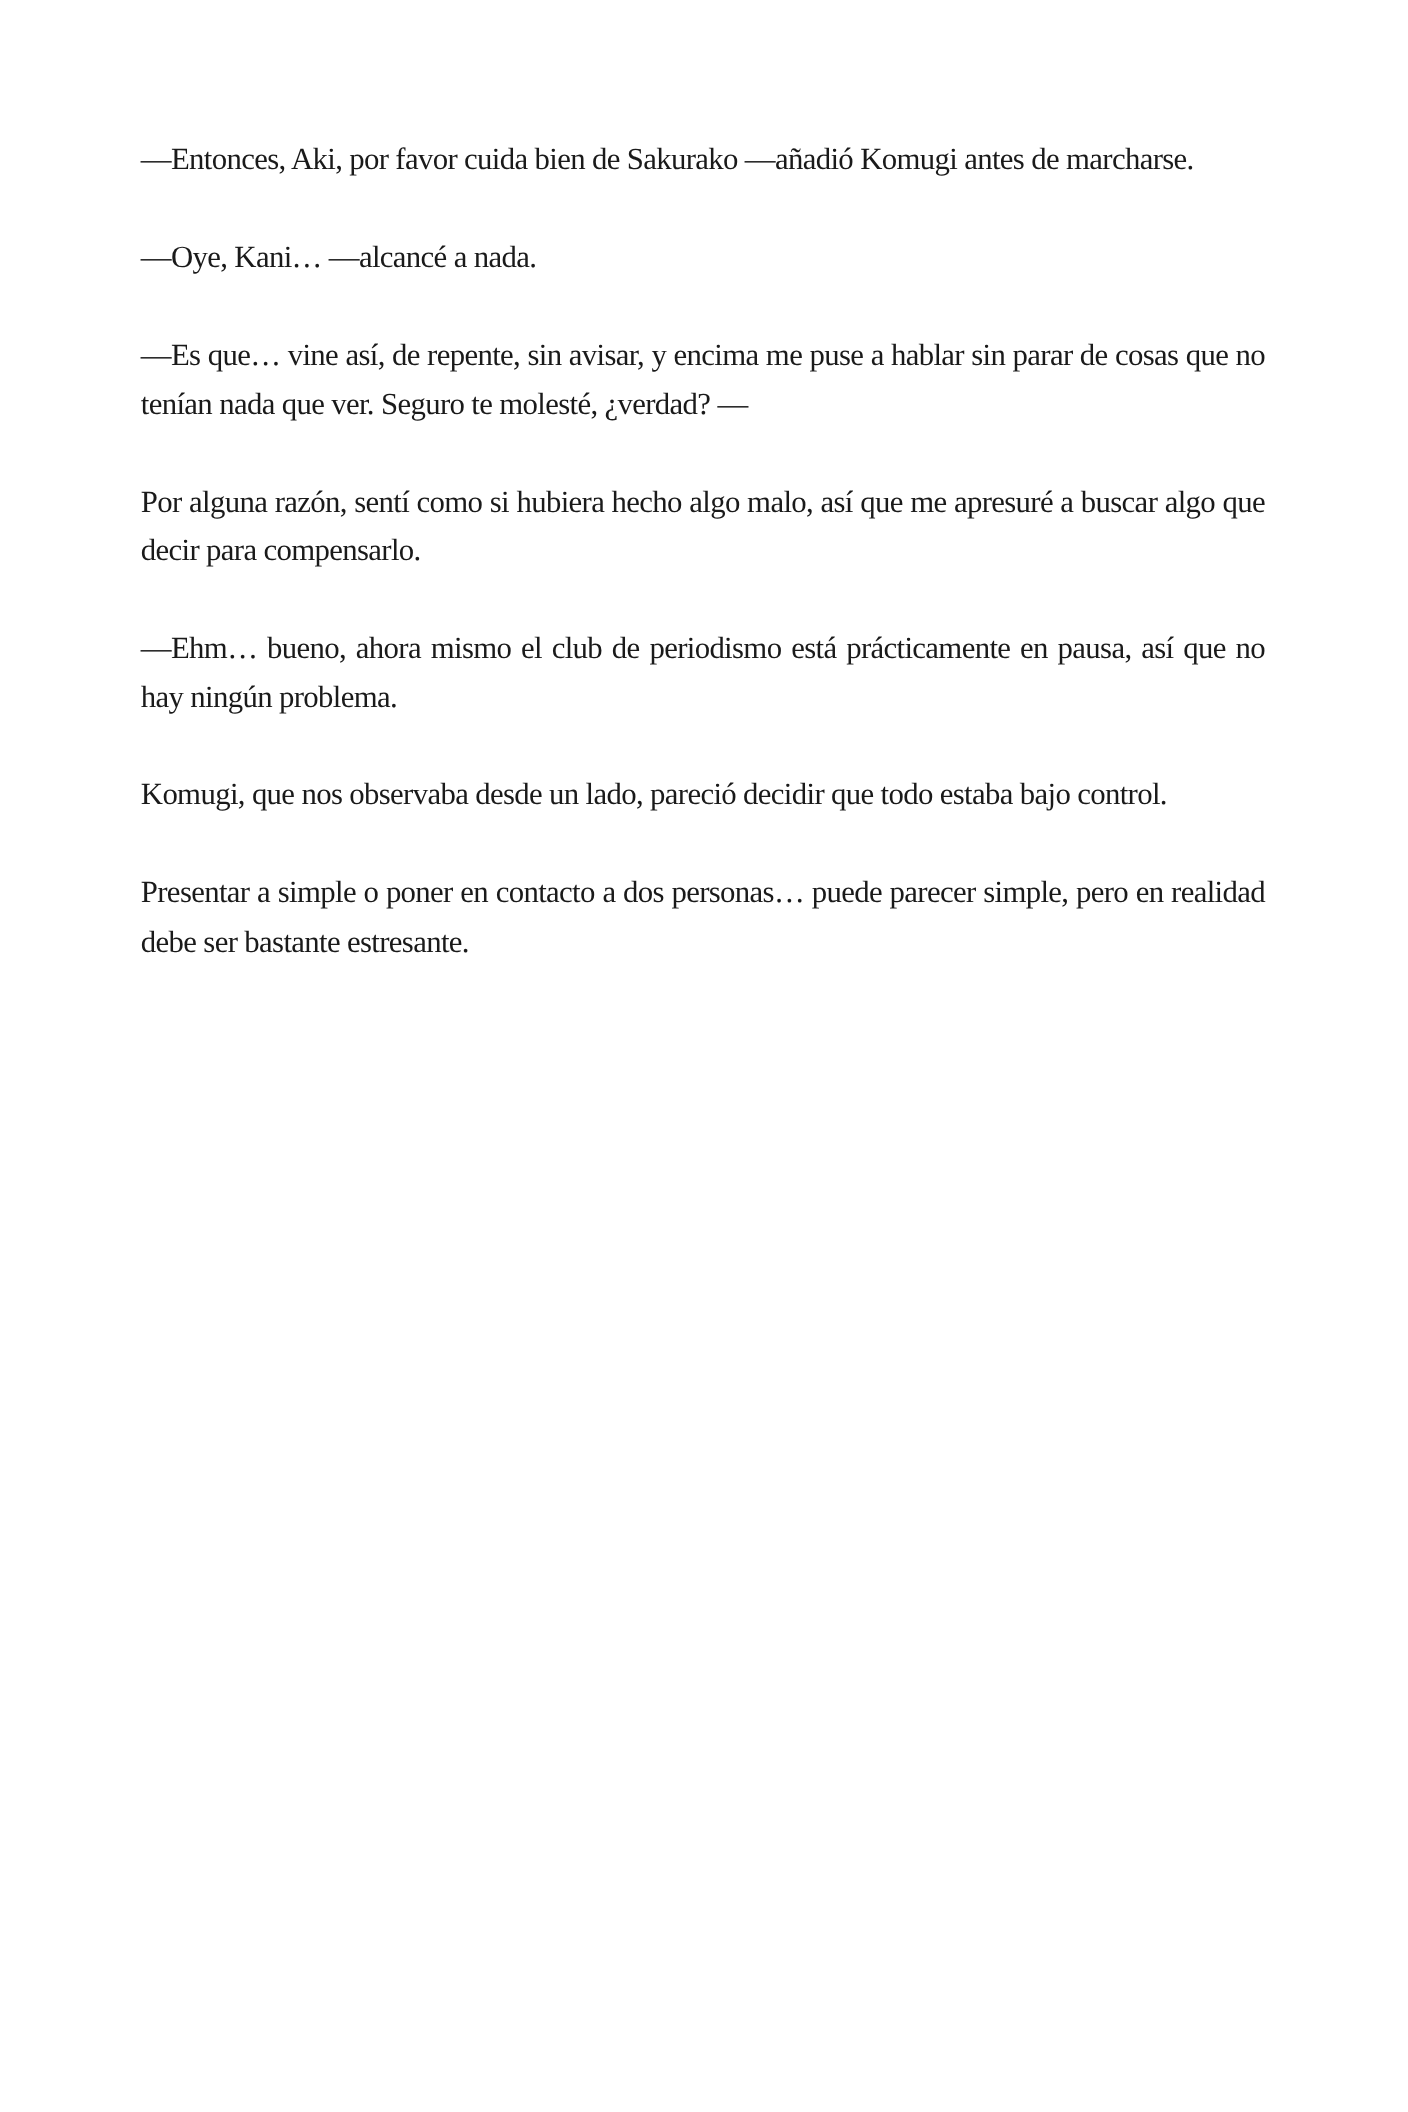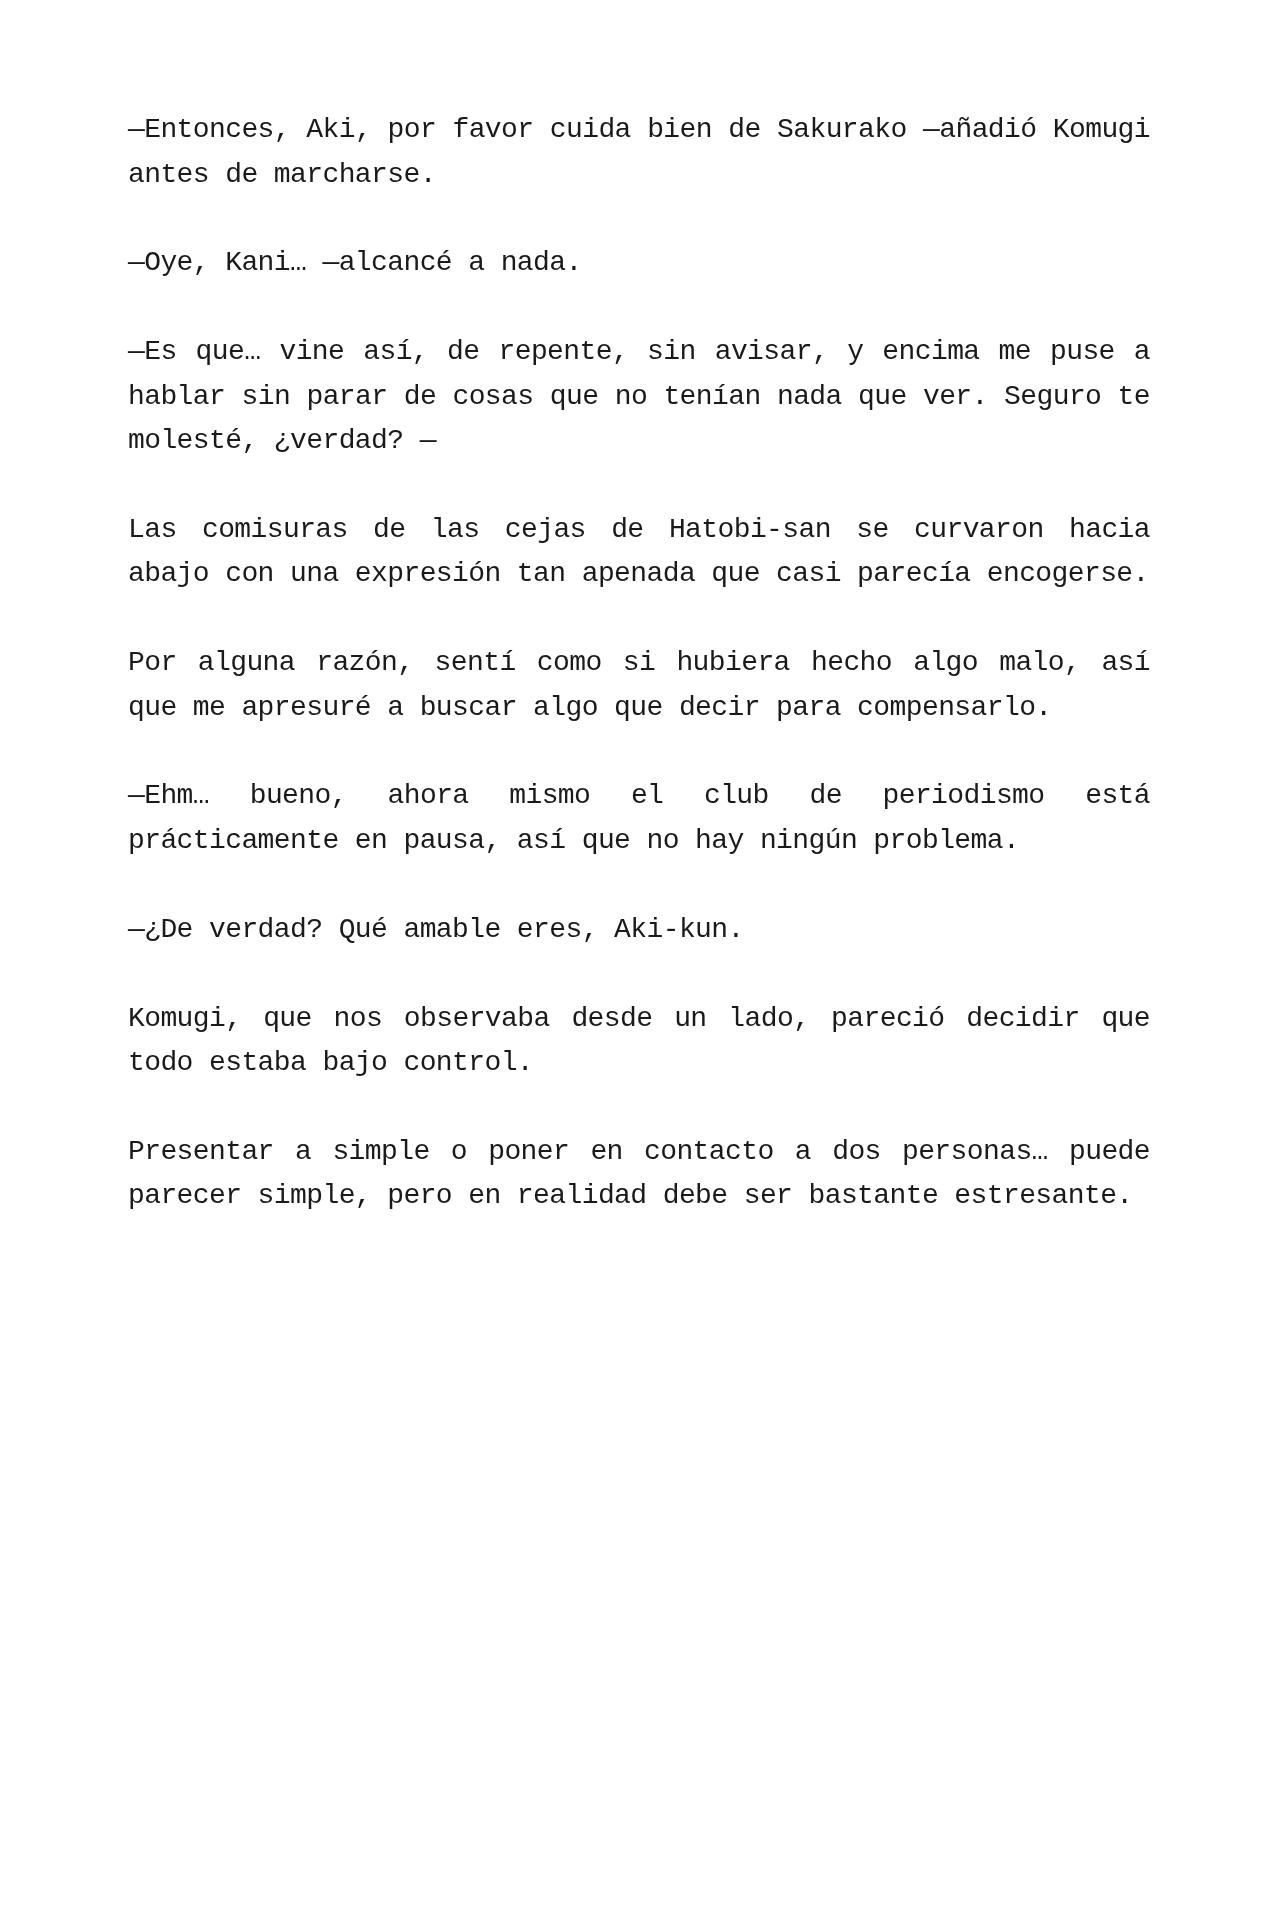--- a/index.html
+++ b/index.html
@@ -1,39 +1,37 @@
 <!DOCTYPE html>
 <html><head>
 <meta charset="utf-8">
 <style>
   html, body { margin: 0; padding: 0; background: #ffffff; }
   body { width: 1280px; height: 1920px; position: relative; overflow: hidden; }
   .page {
     position: absolute;
     left: 128px;
-    top: 108px;
+    top: 124px;
     width: 1022px;
-    font-family: Liberation Mono, monospace;
+    font-family: Liberation Serif, serif;
     font-size: 28px;
     line-height: 44.5px;
     color: #1a1a1a;
     letter-spacing: -0.6px;
   }
   .page p {
     margin: 0 0 44.3px 0;
     text-align: justify;
     text-align-last: left;
   }
 </style>
 </head>
 <body>
 
 <div class="page">
   <p>—Entonces, Aki, por favor cuida bien de Sakurako —añadió Komugi antes de marcharse.</p>
   <p>—Oye, Kani… —alcancé a nada.</p>
   <p>—Es que… vine así, de repente, sin avisar, y encima me puse a hablar sin parar de cosas que no tenían nada que ver. Seguro te molesté, ¿verdad? —</p>
-  <p>Las comisuras de las cejas de Hatobi-san se curvaron hacia abajo con una expresión tan apenada que casi parecía encogerse.</p>
   <p>Por alguna razón, sentí como si hubiera hecho algo malo, así que me apresuré a buscar algo que decir para compensarlo.</p>
   <p>—Ehm… bueno, ahora mismo el club de periodismo está prácticamente en pausa, así que no hay ningún problema.</p>
-  <p>—¿De verdad? Qué amable eres, Aki-kun.</p>
   <p>Komugi, que nos observaba desde un lado, pareció decidir que todo estaba bajo control.</p>
   <p>Presentar a simple o poner en contacto a dos personas… puede parecer simple, pero en realidad debe ser bastante estresante.</p>
 </div>
 
 </body></html>

